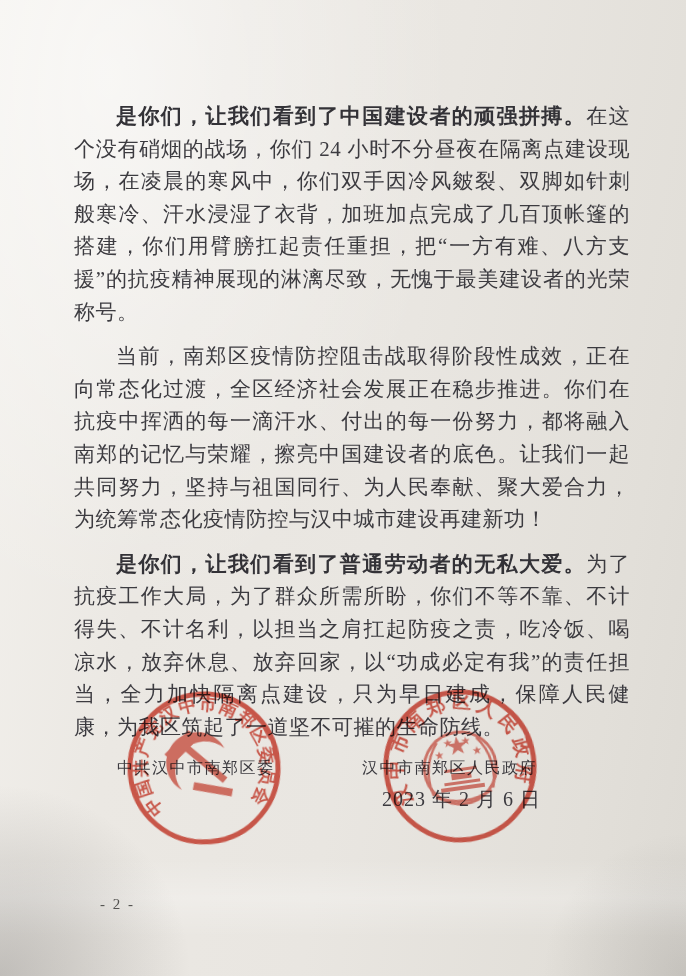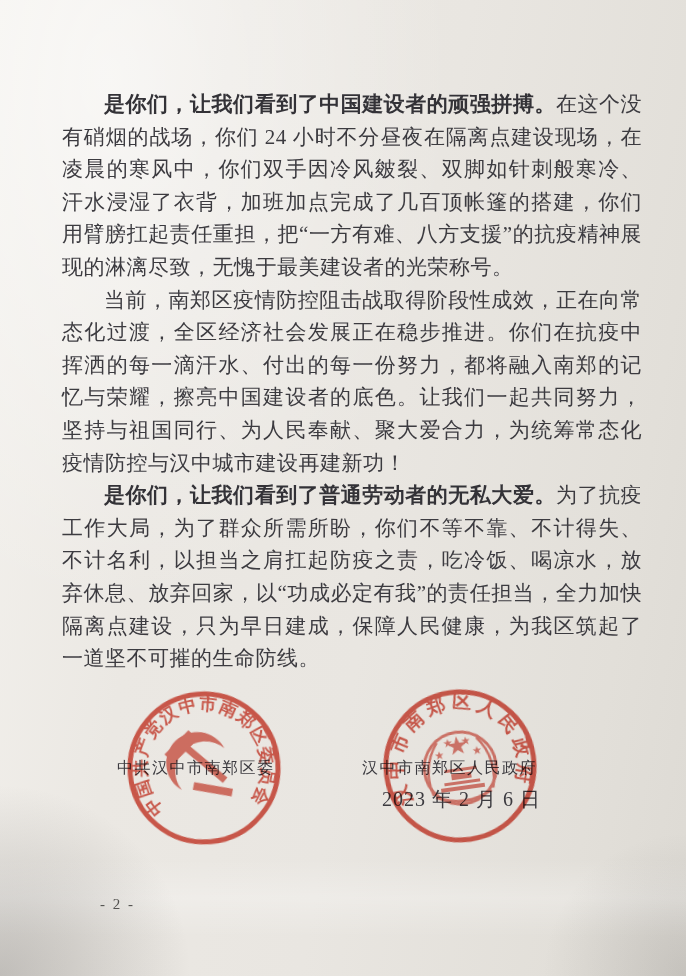--- a/index.html
+++ b/index.html
@@ -18,21 +18,21 @@
       linear-gradient(to bottom, rgba(0,0,0,0) 88%, rgba(255,255,255,.25) 92%, rgba(0,0,0,0) 96%),
       linear-gradient(100deg, #f4f2ee 0%, #ebe8e3 28%, #e9e6e1 55%, #e2dfd9 85%, #dddad4 100%);
   }
   .content {
     position:absolute; top:88px; left:62px; width:580px;
     color:#3c3b40;
     font-size:21px; line-height:32.6px;
     text-align:justify;
     letter-spacing:.5px;
   }
-  .content p { margin:0; text-indent:2em; }
+  .content p { margin:12px; text-indent:2em; }
   .lead {
     font-family:"Liberation Sans","DejaVu Sans",sans-serif;
     font-weight:700; color:#333237;
   }
   .sig-name {
     position:absolute; color:#3c3b40; font-size:16px;
     letter-spacing:1.5px; white-space:nowrap;margin-top:8px;
   }
   .sig-name.left  { left:117px; top:750px; }
   .sig-name.right { left:362px; top:750px; }

